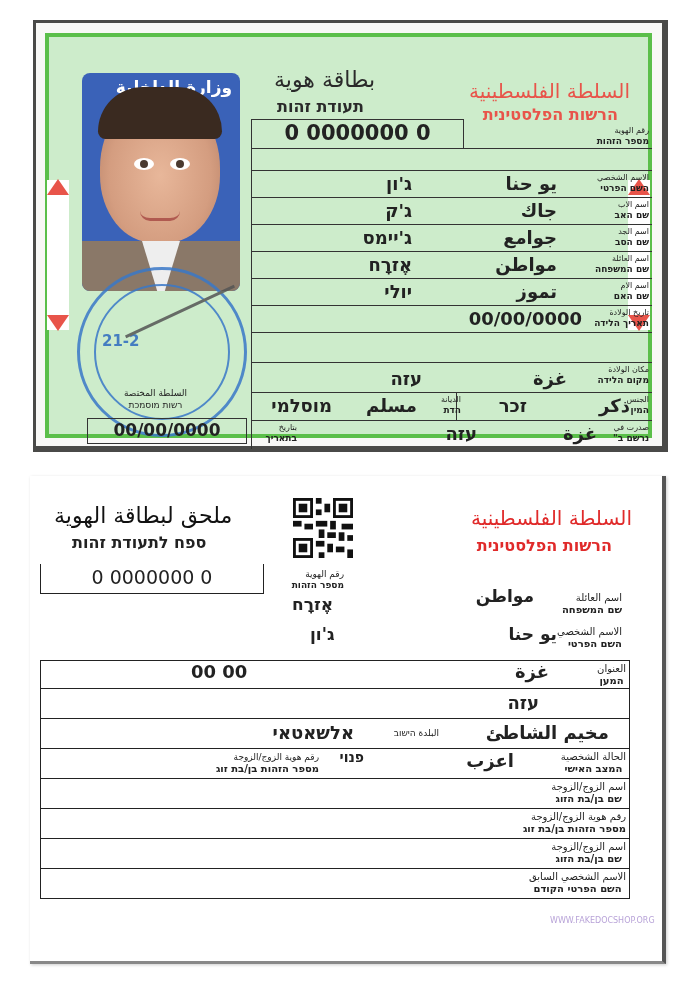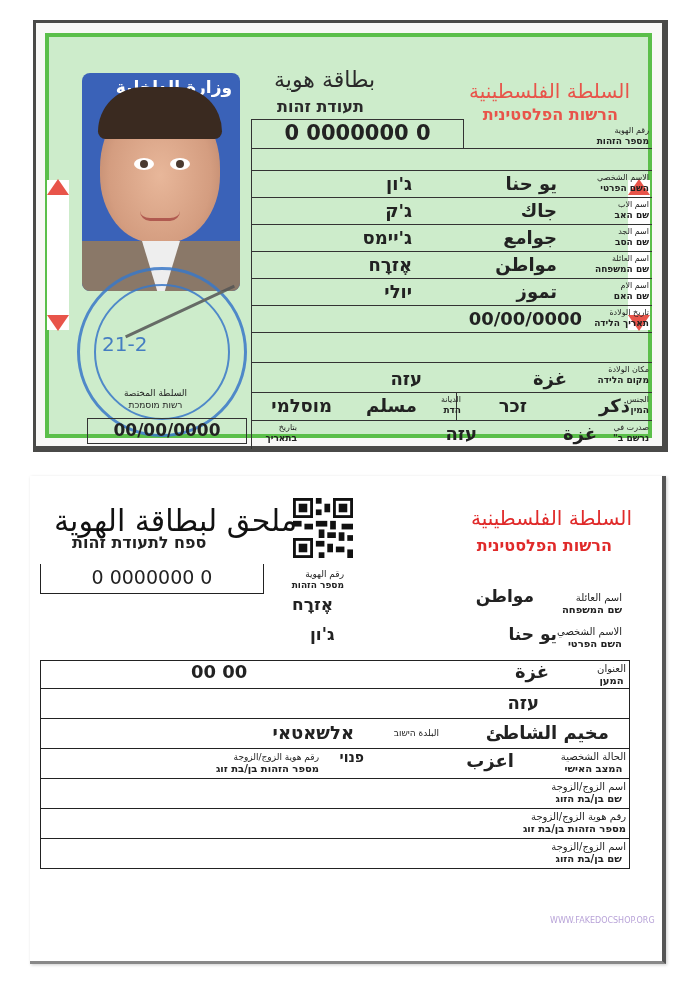--- a/index.html
+++ b/index.html
@@ -21,41 +21,41 @@
   .photo .face { position: absolute; left: 18px; top: 20px; width: 120px; height: 150px; background: radial-gradient(ellipse at 50% 55%, #e8b79a 0%, #d49d80 60%, #b07a60 100%); border-radius: 50% 50% 45% 45%; }
   .photo .hair { position: absolute; left: 16px; top: 14px; width: 124px; height: 52px; background: #3a2a20; border-radius: 60px 60px 10px 10px; }
   .photo .eye { position: absolute; top: 85px; width: 20px; height: 12px; background: #fff; border-radius: 50%; }
   .photo .eye::after { content: ""; position: absolute; left: 6px; top: 2px; width: 8px; height: 8px; background: #4a3a30; border-radius: 50%; }
   .photo .mouth { position: absolute; left: 58px; top: 138px; width: 40px; height: 10px; border-bottom: 3px solid #b05a50; border-radius: 0 0 20px 20px; }
   .photo .jacket { position: absolute; left: 0; bottom: 0; width: 158px; height: 50px; background: #8a7868; }
   .photo .collar { position: absolute; left: 60px; bottom: 0; width: 38px; height: 50px; background: #eee; clip-path: polygon(0 0, 100% 0, 60% 100%, 40% 100%); }
 
   .stamp { position: absolute; left: 28px; top: 230px; width: 170px; height: 170px; border: 3px solid #3a78c8; border-radius: 50%; opacity: 0.85; }
   .stamp .ring { position: absolute; left: 14px; top: 14px; right: 14px; bottom: 14px; border: 2px solid #3a78c8; border-radius: 50%; }
-  .stamp .num { position: absolute; left: 22px; top: 62px; color: #2d6ac0; font-size: 20px; font-weight: normal; }
+  .stamp .num { position: absolute; left: 22px; top: 62px; color: #2d6ac0; font-size: 15px; font-weight: bold; }
   .stamp .sig { position: absolute; left: 40px; top: 40px; width: 120px; height: 3px; background: #555; transform: rotate(-25deg); }
 
   .title-ar { position: absolute; left: 225px; top: 30px; font-size: 22px; color: #2a2a2a; direction: rtl; }
   .title-he { position: absolute; left: 228px; top: 60px; font-size: 16px; font-weight: bold; color: #2a2a2a; direction: rtl; }
   .auth-ar { position: absolute; right: 18px; top: 42px; font-size: 20px; color: #e8544a; direction: rtl; }
   .auth-he { position: absolute; right: 30px; top: 68px; font-size: 16px; font-weight: bold; color: #e8544a; direction: rtl; }
 
   .grid { position: absolute; left: 202px; top: 87px; width: 401px; border-left: 1.5px solid #333; }
   .grid .row { position: relative; border-bottom: 1.5px solid #333; height: 27px; direction: rtl; }
   .grid .row .lbl { position: absolute; right: 3px; top: 1px; font-size: 8px; line-height: 11px; text-align: right; }
   .grid .row .lbl b { display: block; font-size: 9px; }
   .grid .row .v1 { position: absolute; right: 95px; top: 2px; font-size: 18px; font-weight: bold; }
   .grid .row .v2 { position: absolute; right: 240px; top: 2px; font-size: 18px; font-weight: bold; }
   .idbox { position: absolute; left: 202px; top: 82px; width: 213px; height: 30px; border: 1.5px solid #333; font-size: 21px; font-weight: bold; text-align: center; line-height: 27px; }
   .bottom-left-box { position: absolute; left: 38px; top: 381px; width: 160px; height: 26px; border: 1.5px solid #333; font-size: 17px; font-weight: bold; text-align: center; line-height: 23px; }
   .auth-label { position: absolute; left: 75px; top: 350px; font-size: 9px; text-align: center; line-height: 12px; }
 
   
   .back { position: absolute; left: 30px; top: 476px; width: 636px; height: 488px; background: #fff; border-right: 4px solid #555; border-bottom: 3px solid #888; box-shadow: 1px 1px 3px rgba(0,0,0,0.2); }
-  .b-title { position: absolute; left: 24px; top: 27px; font-size: 30px; color: #111; direction: rtl; }
+  .b-title { position: absolute; left: 24px; top: 27px; font-size: 22px; color: #111; direction: rtl; }
   .b-sub { position: absolute; left: 42px; top: 57px; font-size: 16px; font-weight: bold; direction: rtl; }
   .b-idbox { position: absolute; left: 10px; top: 88px; width: 224px; height: 30px; border-left: 1.5px solid #222; border-bottom: 1.5px solid #222; border-right: 1.5px solid #222; font-size: 19px; text-align: center; line-height: 26px; }
   .qr { position: absolute; left: 263px; top: 22px; width: 60px; height: 60px; }
   .qr-lbl { position: absolute; left: 248px; top: 93px; font-size: 9px; line-height: 11px; text-align: right; direction: rtl; width: 66px; }
   .b-auth-ar { position: absolute; right: 30px; top: 30px; font-size: 20px; color: #e02a2a; direction: rtl; }
   .b-auth-he { position: absolute; right: 50px; top: 60px; font-size: 16px; font-weight: bold; color: #e02a2a; direction: rtl; }
   .kv { position: absolute; direction: rtl; }
   .kv .l { font-size: 10px; line-height: 12px; }
   .kv .l b { display: block; font-size: 10px; }
   .kv .v { font-size: 17px; font-weight: bold; }
@@ -246,18 +246,21 @@
     </div>
     <div class="row">
       <div class="lbl"><span>اسم الزوج/الزوجة</span><b>שם בן/בת הזוג</b></div>
     </div>
     <div class="row">
       <div class="lbl"><span>رقم هوية الزوج/الزوجة</span><b>מספר הזהות בן/בת זוג</b></div>
     </div>
     <div class="row">
       <div class="lbl"><span>اسم الزوج/الزوجة</span><b>שם בן/בת הזוג</b></div>
     </div>
+    <div class="row">
+      <div class="lbl"><span>الاسم الشخصي السابق</span><b>השם הפרטי הקודם</b></div>
+    </div>
   </div>
 </div>
 
 <div class="watermark">
   <span>WWW.FAKEDOCSHOP.ORG</span>
 </div>
 
 </body></html>

